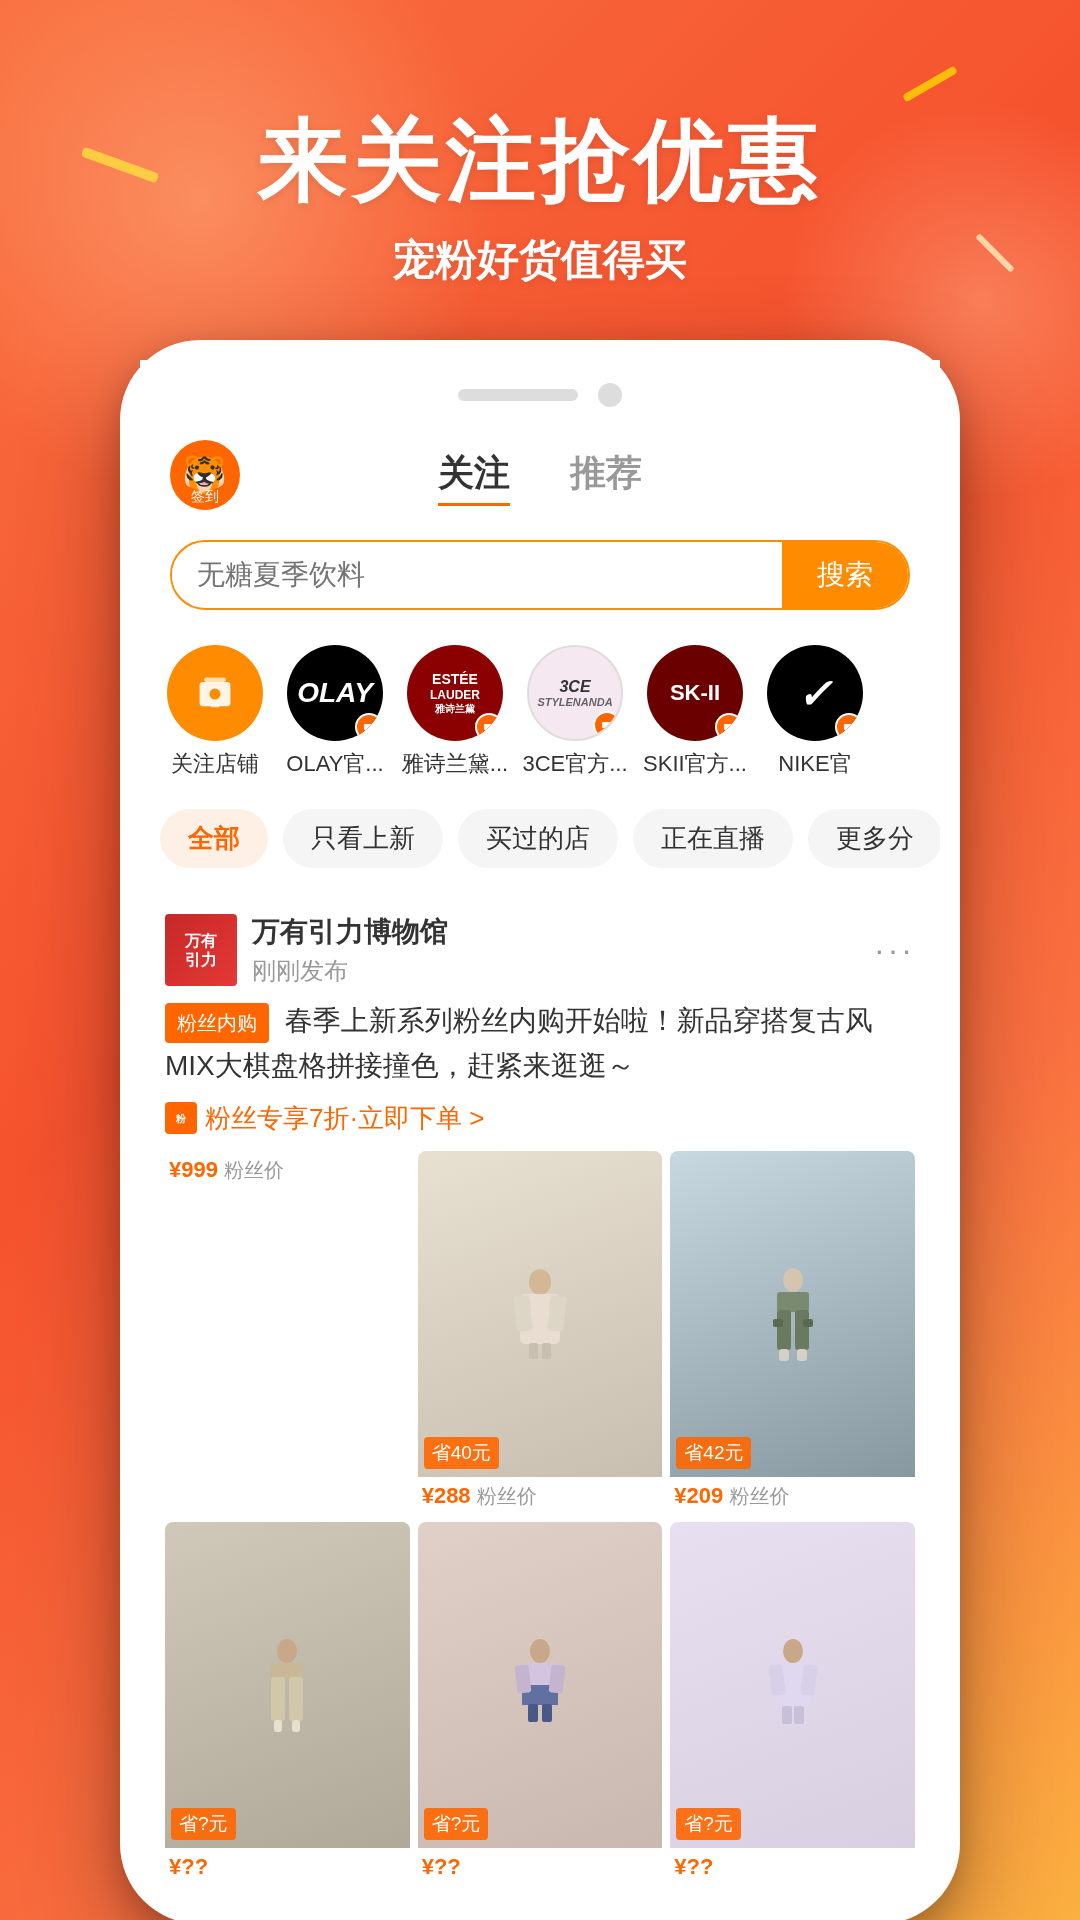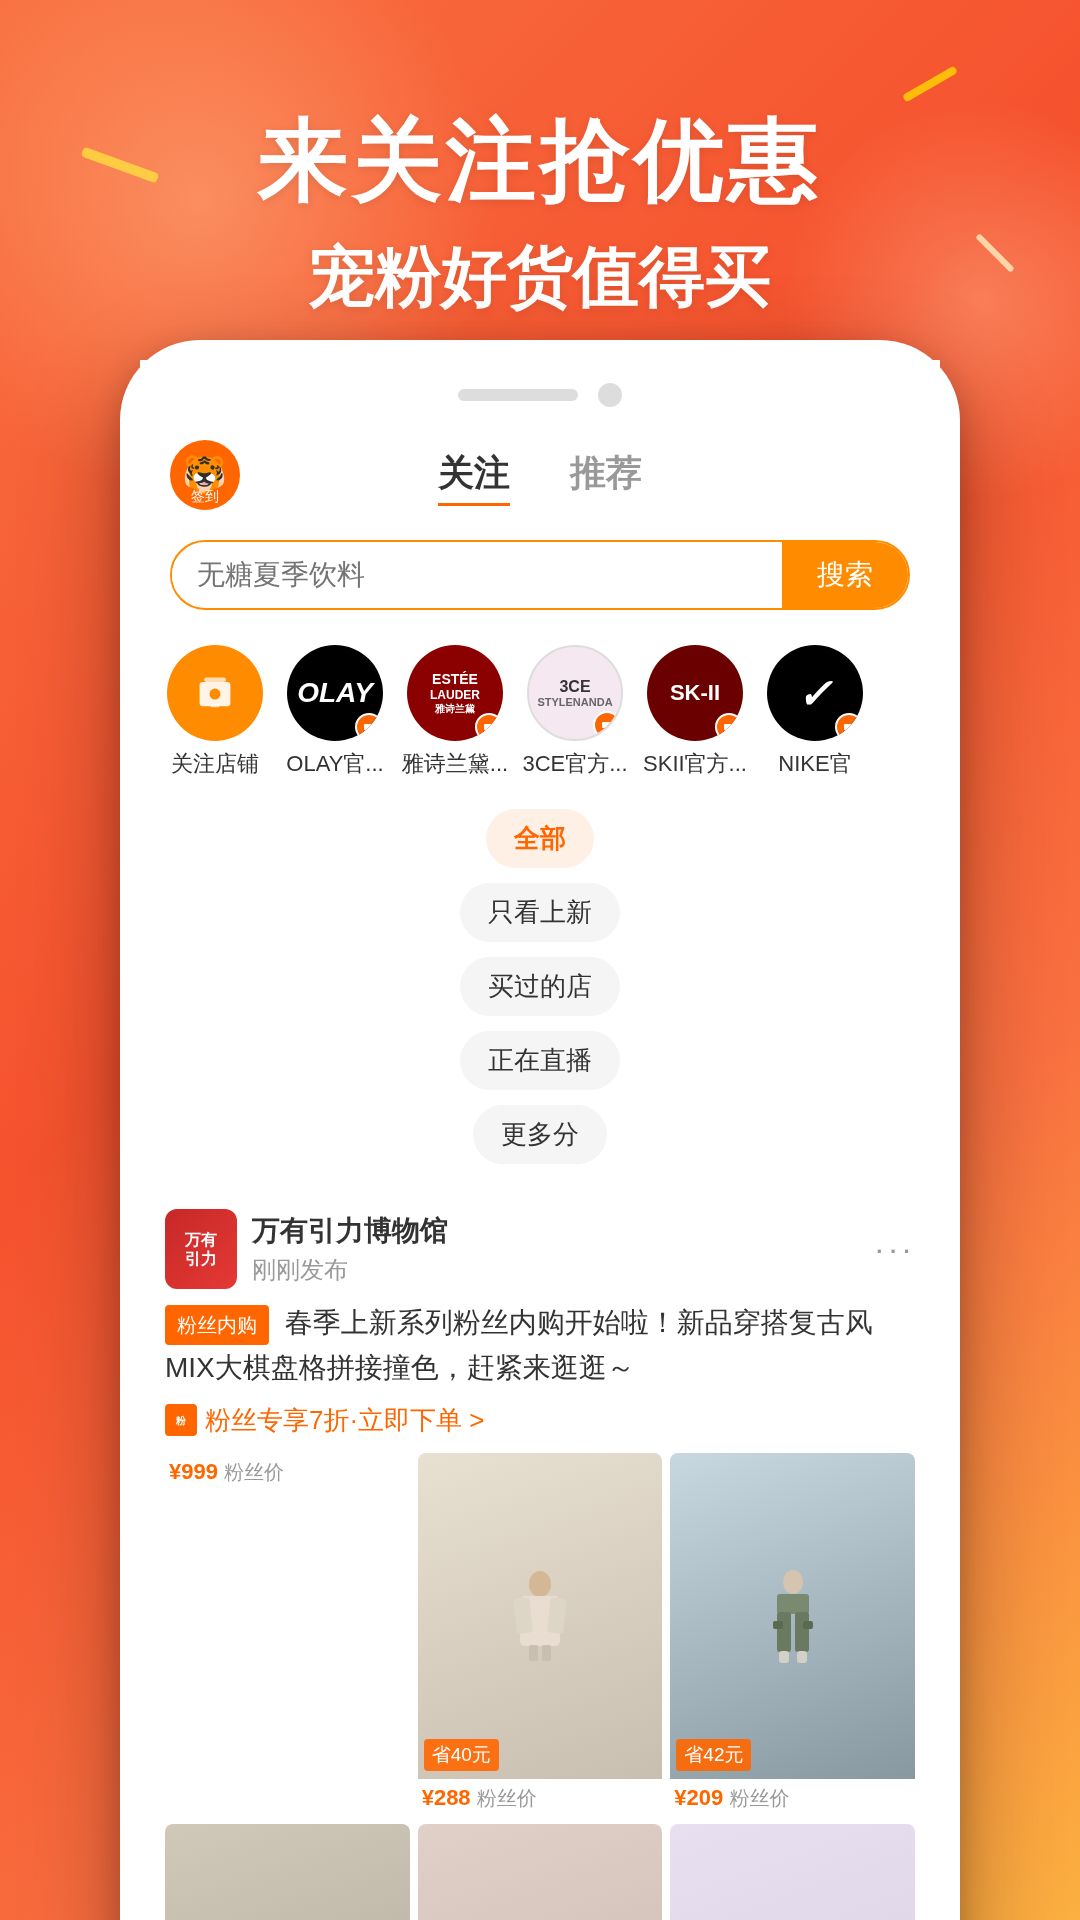--- a/index.html
+++ b/index.html
@@ -45,21 +45,21 @@
       z-index: 10;
     }
     .hero-title {
       font-size: 90px;
       font-weight: 800;
       color: white;
       text-shadow: 0 2px 10px rgba(0,0,0,0.1);
       letter-spacing: 4px;
     }
     .hero-subtitle {
-      font-size: 66px;
+      font-size: 42px;
       font-weight: 700;
       color: white;
       text-shadow: 0 2px 10px rgba(0,0,0,0.1);
       margin-top: 10px;
     }
 
     
     .ribbon {
       position: absolute;
       pointer-events: none;
@@ -347,21 +347,20 @@
     }
 
     
     .filter-tabs {
       display: flex;
       align-items: center;
       padding: 15px 20px;
       background: white;
       gap: 15px;
       margin-top: 5px;
-      flex-direction: column;
     }
     .filter-tab {
       padding: 12px 28px;
       border-radius: 30px;
       font-size: 26px;
       cursor: pointer;
       white-space: nowrap;
     }
     .filter-tab.active {
       background: #fff0e6;
@@ -379,22 +378,22 @@
       margin-top: 10px;
       padding: 20px 25px;
     }
     .feed-header {
       display: flex;
       align-items: center;
       margin-bottom: 12px;
     }
     .feed-avatar {
       width: 72px;
-      height: 80px;
-      border-radius: 12px;
+      height: 72px;
+      border-radius: 4px;
       background: #333;
       overflow: hidden;
       margin-right: 15px;
       flex-shrink: 0;
       display: flex;
       align-items: center;
       justify-content: center;
     }
     .feed-avatar-img {
       width: 100%;
@@ -625,21 +624,21 @@
                 <div style="font-size:10px;">雅诗兰黛</div>
               </div>
               <div class="avatar-badge">
                 <div class="avatar-badge-bar"></div>
               </div>
             </div>
             <span class="store-label">雅诗兰黛...</span>
           </div>
 
           <div class="store-item">
-            <div class="store-avatar ce3-avatar" style="background:#f5e8f0;">
+            <div class="store-avatar ce3-avatar" style="background:#f5e8f0;font-style:italic;">
               <div style="text-align:center;">
                 <div style="font-size:16px;font-weight:700;color:#333;">3CE</div>
                 <div style="font-size:11px;color:#666;">STYLENANDA</div>
               </div>
               <div class="avatar-badge">
                 <div class="avatar-badge-bar"></div>
               </div>
             </div>
             <span class="store-label">3CE官方...</span>
           </div>

